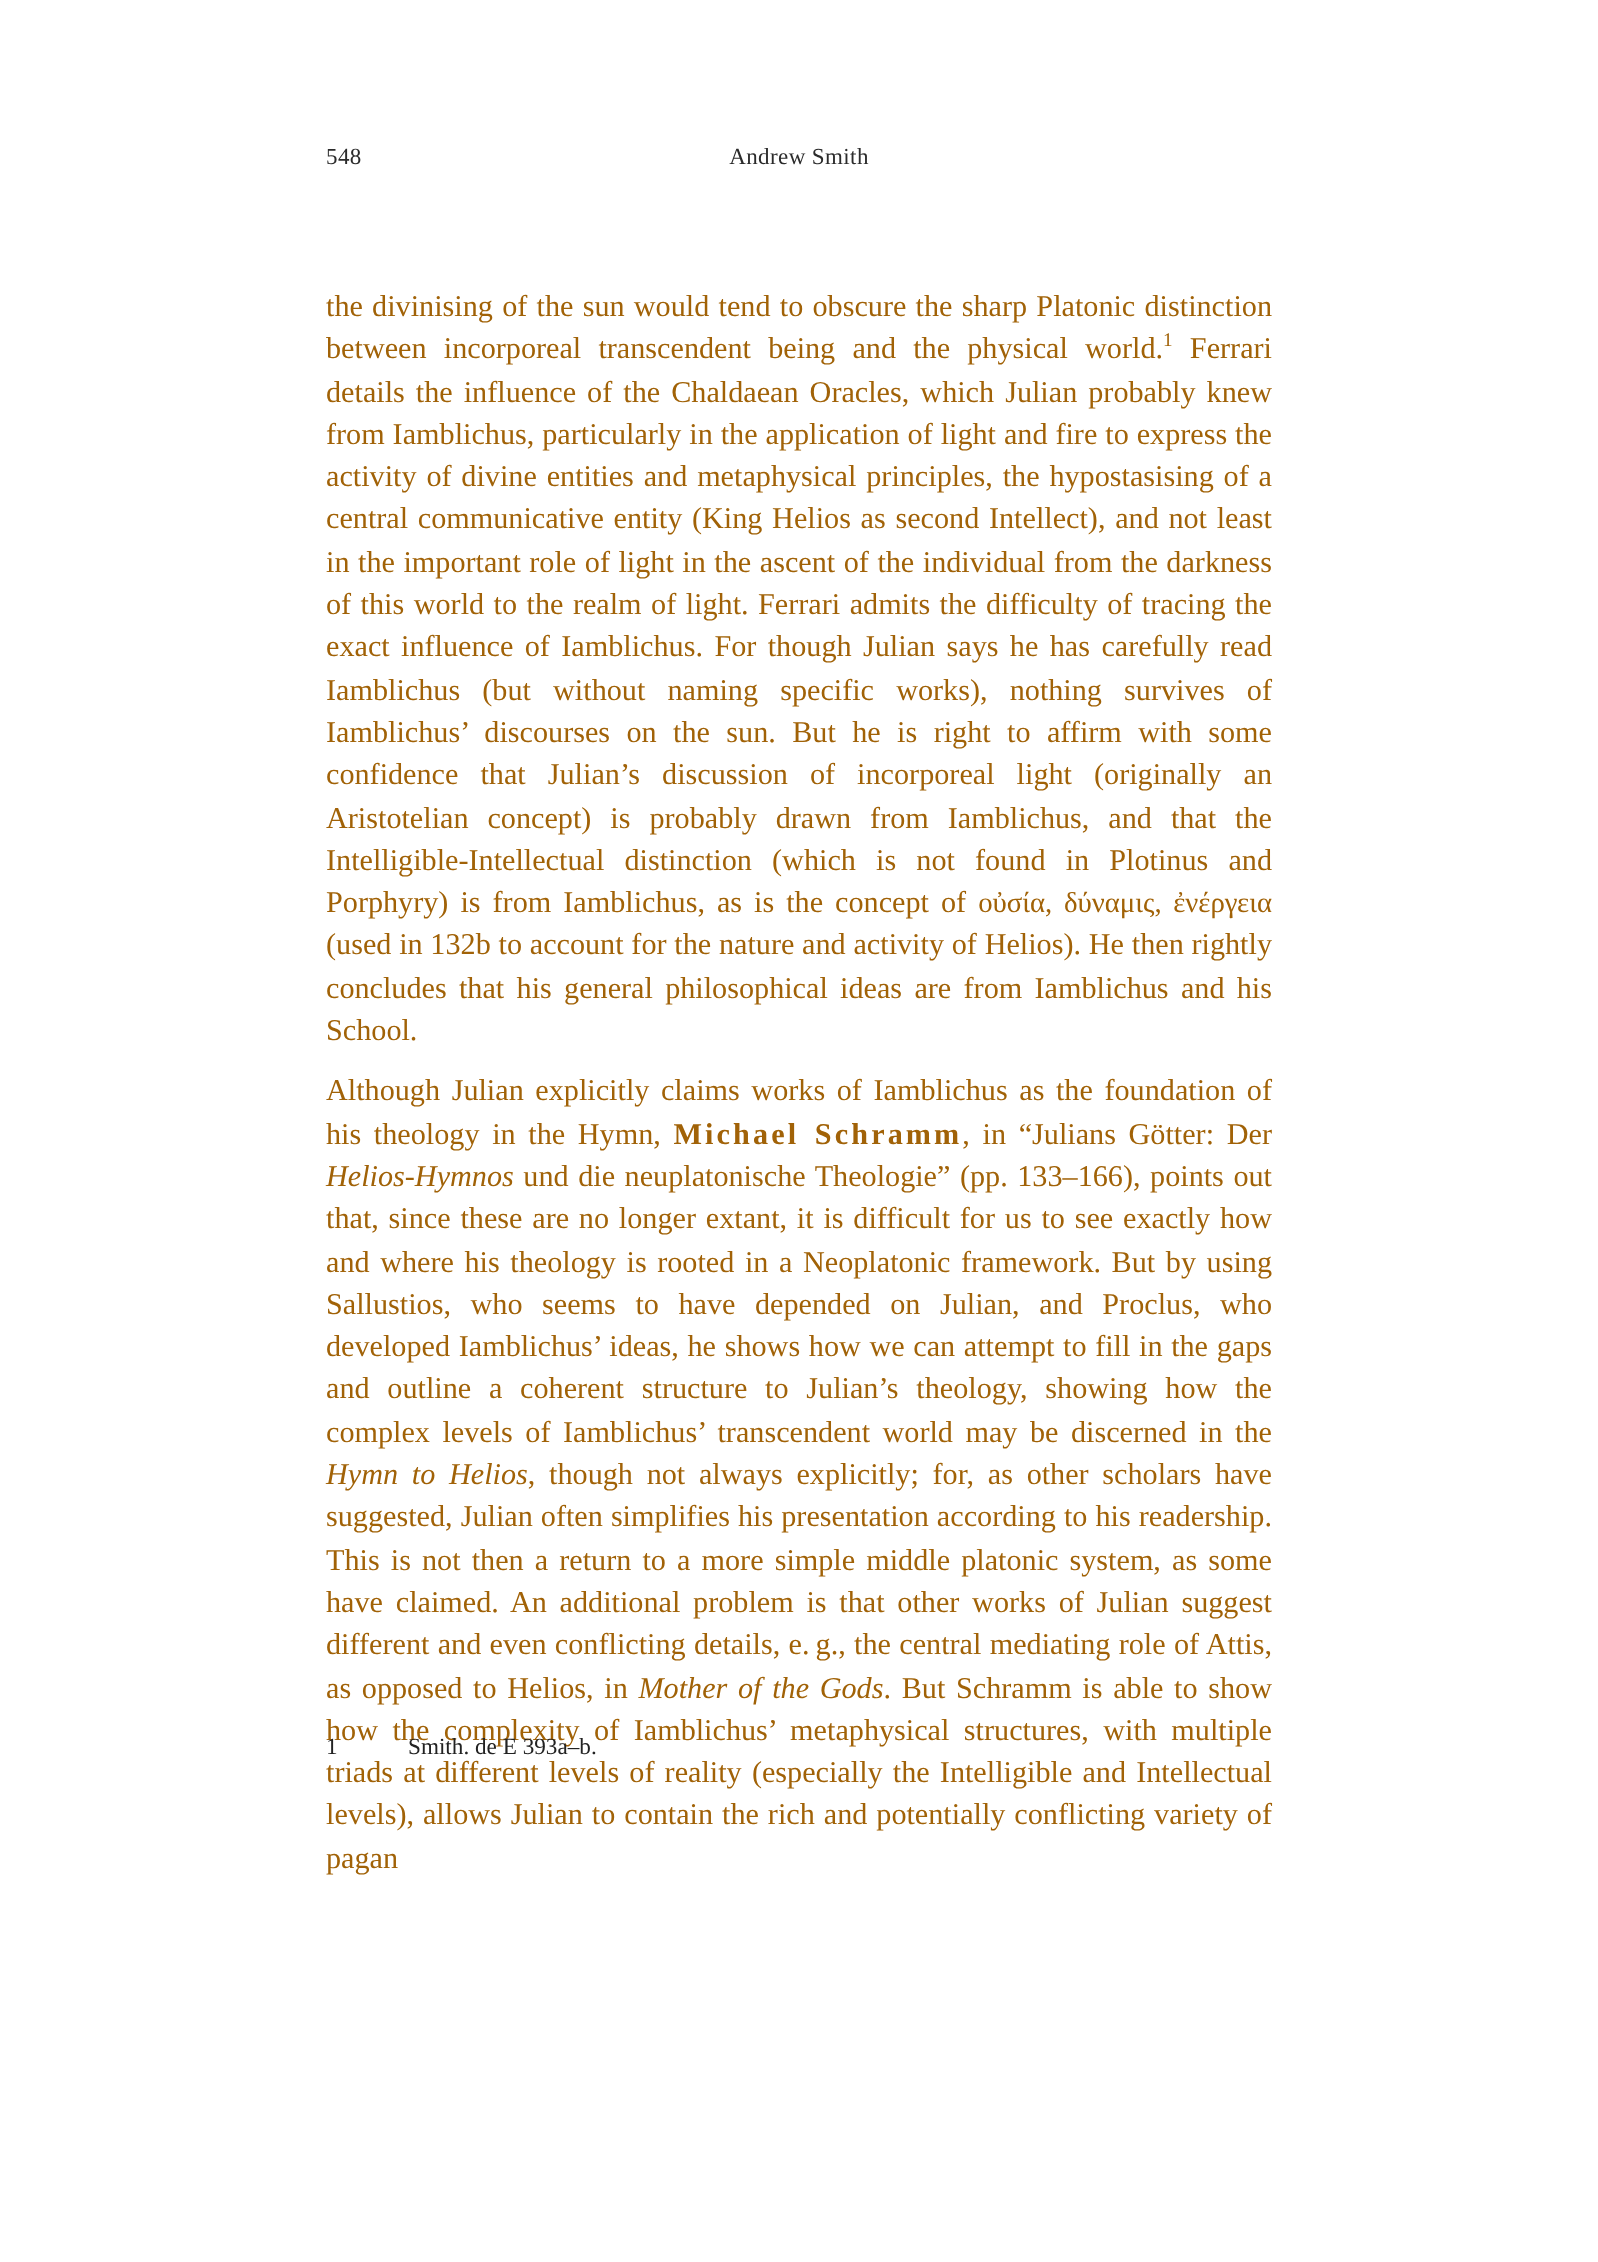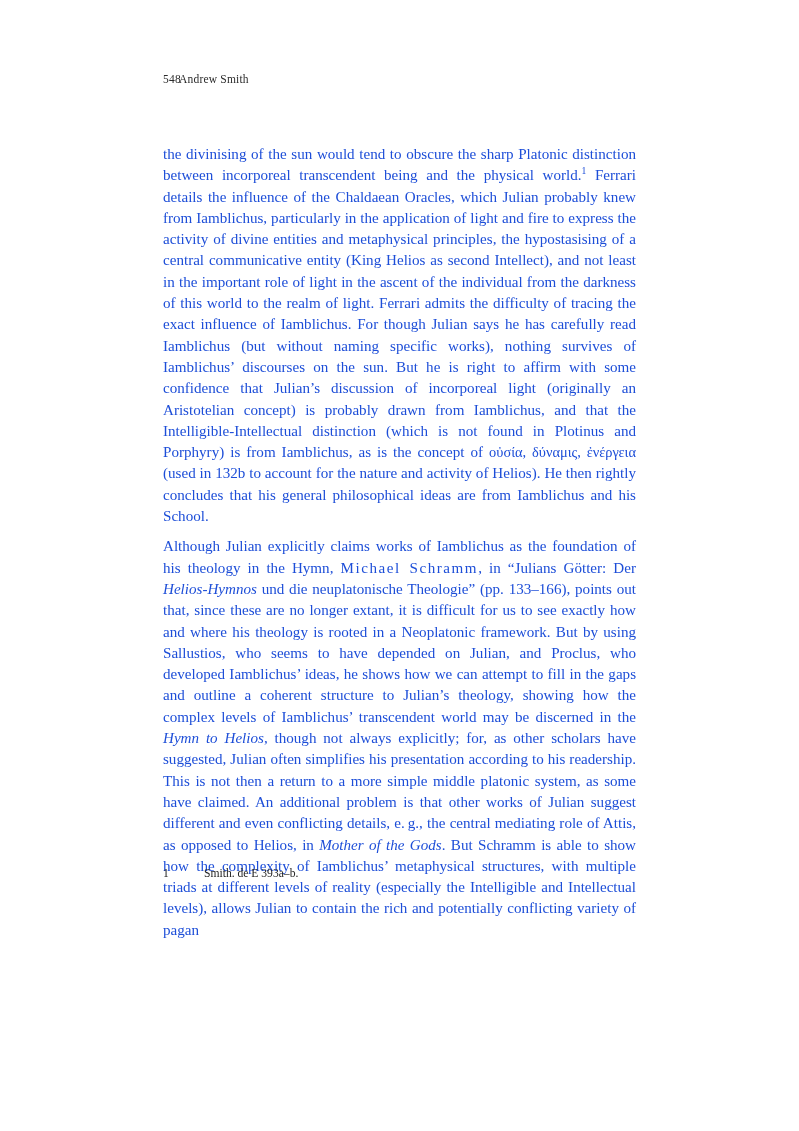--- a/index.html
+++ b/index.html
@@ -35,51 +35,52 @@
     color: #2b2b2b;
   }
   .folio {
     position: absolute;
     left: 0;
     top: 0;
     letter-spacing: 0.2px;
   }
   .head-title {
     position: absolute;
-    left: 16px;
+    left: 0;
     top: 0;
     width: 473px;
-    text-align: left;
+    text-align: center;
     letter-spacing: 0.2px;
   }
 
   .body-block {
     position: absolute;
     left: 163px;
     top: 144px;
     width: 473px;
   }
 
   p.para {
     margin: 0;
     font-size: 15.1px;
     line-height: 21.3px;
     text-align: justify;
     text-justify: inter-word;
-    color: #1d4ed8;
+    color: #a16207;
     hyphens: manual;
     -webkit-hyphens: manual;
   }
   p.para + p.para {
     margin-top: 9px;
   }
 
   .it { font-style: italic; }
   .spaced {
     letter-spacing: 1.55px;
+    font-weight: bold;
   }
   .greek {
     font-family: "Liberation Serif", "DejaVu Serif", serif;
     font-size: 14.4px;
   }
   sup.fn-ref {
     font-size: 9.6px;
     vertical-align: super;
     line-height: 0;
   }

